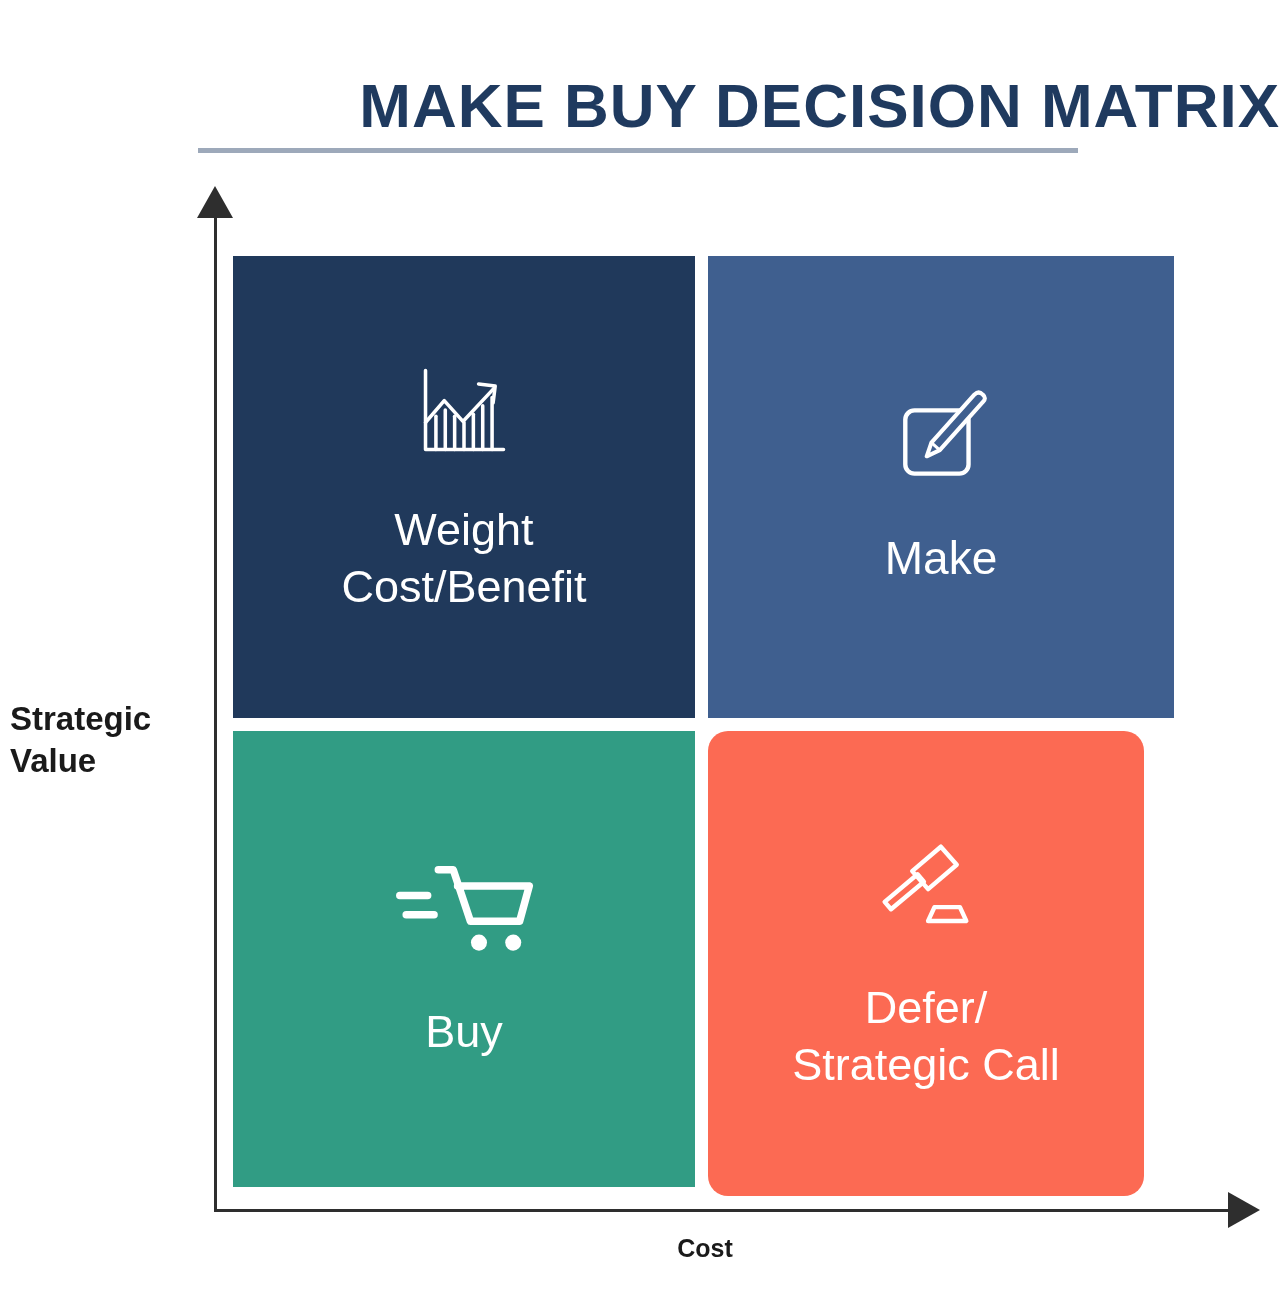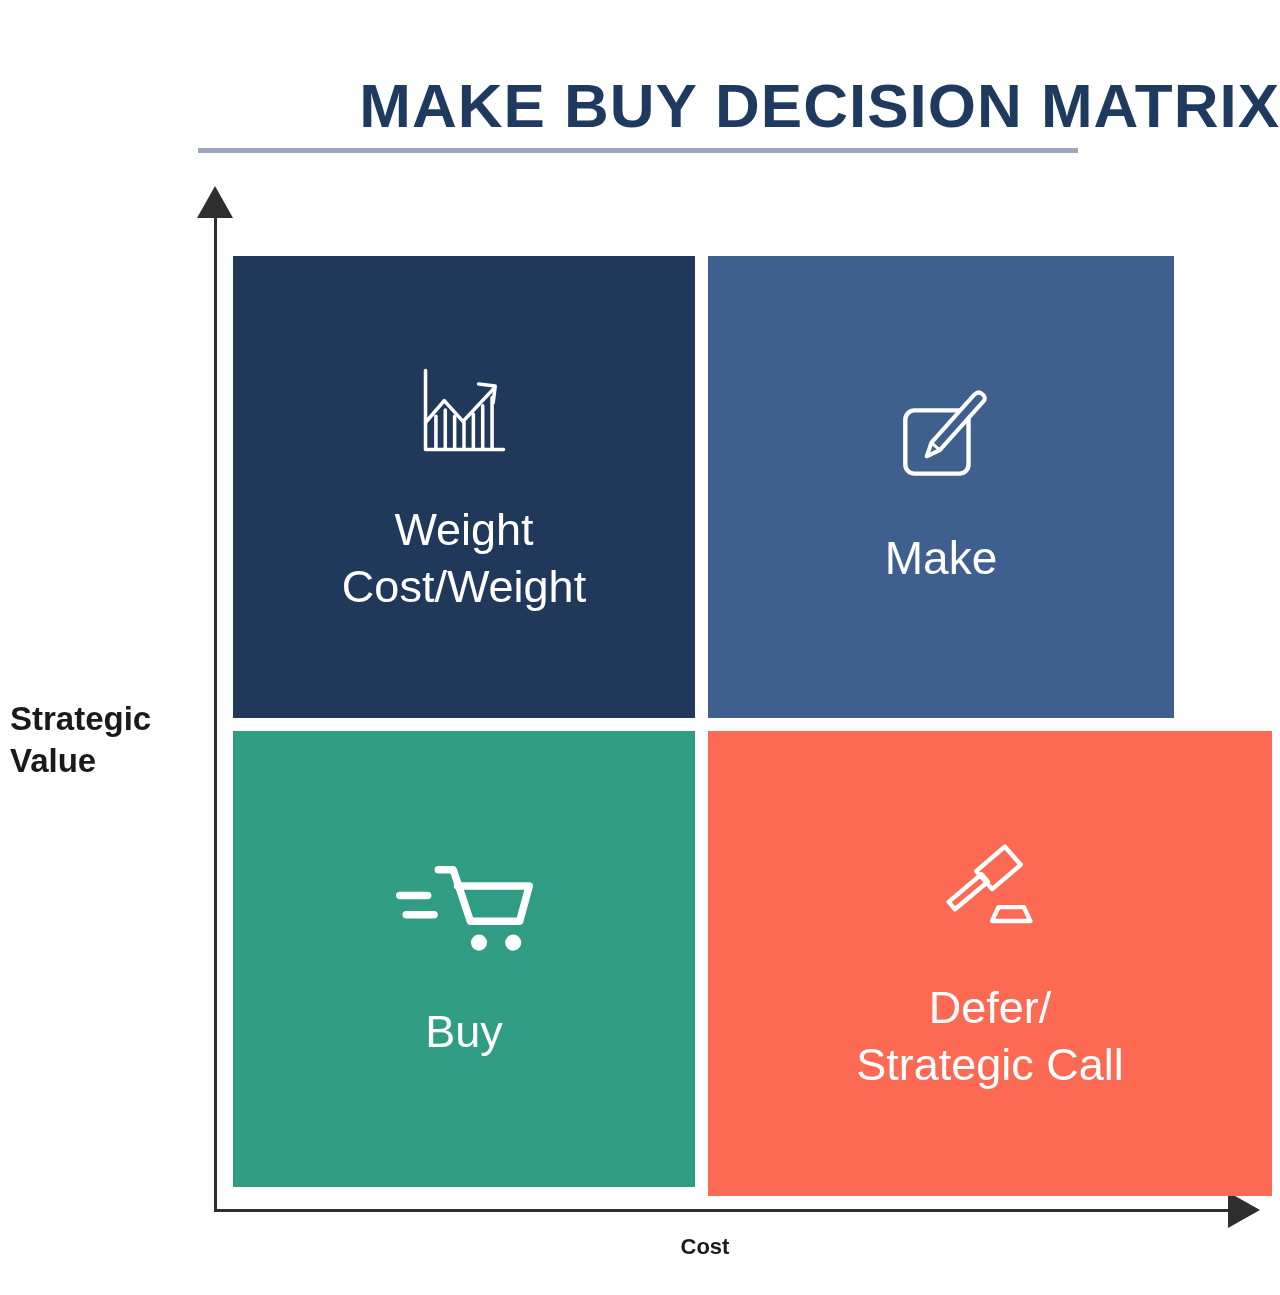--- a/index.html
+++ b/index.html
@@ -78,38 +78,38 @@
     font-weight:700;
     line-height:1.28;
     color:var(--axis-label-color);
   }
   .y-axis-label span{display:block;}
   .x-axis-label{
     position:absolute;
     left:605px; top:1234px;
     width:200px;
     text-align:center;
-    font-size:22px;
+    font-size:25px;
     font-weight:700;
     color:var(--axis-label-color);
   }
   
   .quad{
     position:absolute;
     display:flex;
     flex-direction:column;
     align-items:center;
     justify-content:center;
     gap:40px;
     color:var(--q-text);
   }
   .q-tl{left:233px; top:256px; width:462px; height:462px; background:var(--q-tl);}
   .q-tr{left:708px; top:256px; width:466px; height:462px; background:var(--q-tr);}
   .q-bl{left:233px; top:731px; width:462px; height:456px; background:var(--q-bl);}
-  .q-br{left:708px; top:731px; width:564px; height:465px; background:var(--q-br);}
+  .q-br{left:708px; top:731px; width:436px; height:465px; background:var(--q-br);border-radius:20px;}
   .q-label{
     text-align:center;
     font-size:45px;
     font-weight:400;
     line-height:1.26;
     color:var(--q-text);
   }
   .q-label span{display:block;}
   .q-label-big{
     text-align:center;
@@ -148,21 +148,21 @@
         <path d="M50 88 V62"></path>
         <path d="M59 88 V54"></path>
         <path d="M68 88 V46"></path>
         <path d="M77 88 V38"></path>
         <path d="M13 62 L31 41 L49 61 L79 29"></path>
         <path d="M64 25 L80 27 L78 43"></path>
       </g>
     </svg>
     <div class="q-label">
       <span>Weight</span>
-      <span>Cost/Weight</span>
+      <span>Cost/Benefit</span>
     </div>
   </div>
 
   <div class="quad q-tr">
     <svg class="q-icon" width="102" height="102" viewBox="0 0 100 100" aria-hidden="true">
       <rect x="15" y="21" width="62" height="62" rx="9" fill="none" stroke="currentColor" stroke-width="4.3"></rect>
       <path d="M36 66 L48.8 60 L91.1 12.7 Q95 9 91 5.5 Q87 1.5 82.9 5.3 L40.6 52.6 Z" fill="var(--q-tr)" stroke="currentColor" stroke-width="4" stroke-linejoin="round"></path>
       <path d="M48.8 60 L40.6 52.6" fill="none" stroke="currentColor" stroke-width="3" stroke-linecap="round"></path>
     </svg>
     <div class="q-label-big">Make</div>

